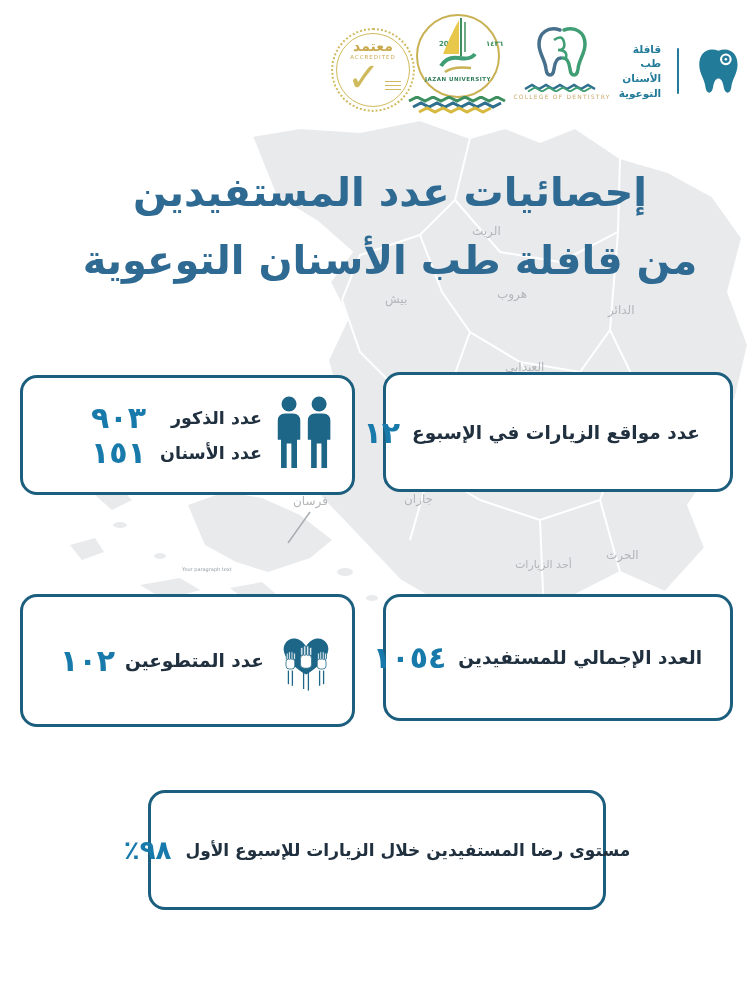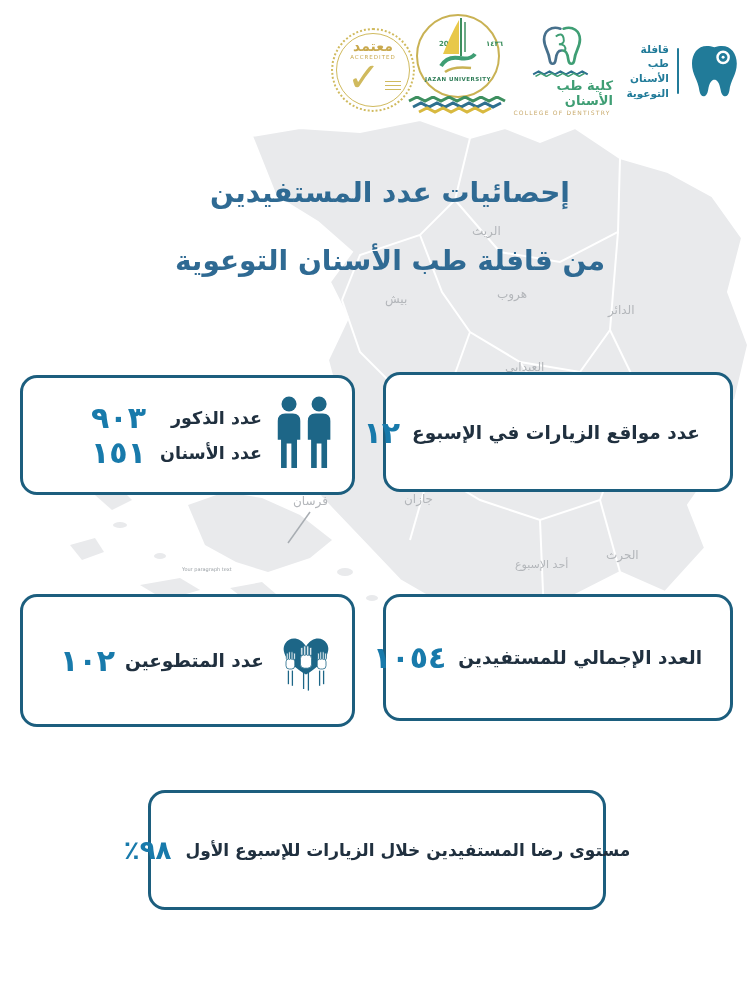--- a/index.html
+++ b/index.html
@@ -28,27 +28,27 @@
   .uni-year { position:absolute; top:26px; font-size:7px; font-weight:bold; color:#3d8f5f;margin-left:26px; }
   .uni-year.g { left:6px; }
   .uni-year.h { right:6px; direction:rtl; }
   .uni-name { position:absolute; left:0; right:0; top:62px; text-align:center; font-size:5.5px; font-weight:bold; color:#2f7d57; letter-spacing:.5px; }
   .uni-waves { position:absolute; left:0; top:82px; }
 
   .dent { left:511px; top:24px; width:102px; height:92px; display:flex; flex-direction:column; align-items:center; }
   .dent-ar { font-size:13px; font-weight:bold; color:#3f9e74; direction:rtl; margin-top:1px; }
   .dent-en { font-size:6px; letter-spacing:1.2px; color:#c8a96a; margin-top:1px; }
 
-  .caravan { left:616px; top:30px; width:126px; height:82px; display:flex; align-items:center; gap:8px;justify-content:space-between; }
+  .caravan { left:616px; top:30px; width:126px; height:82px; display:flex; align-items:center; gap:16px;justify-content:space-between; }
   .caravan-text { width:56px; text-align:right; direction:rtl; color:#217b99; font-weight:bold; font-size:10.5px; line-height:1.4; }
   .caravan-bar { width:2.5px; height:46px; background:#217b99; border-radius:2px; }
 
   
   .title { position:absolute; z-index:2; left:30px; top:158px; width:720px; text-align:center; direction:rtl;
-           color:#2f6a93; font-weight:bold; font-size:28px; }
+           color:#2f6a93; font-weight:bold; font-size:40px; }
   .title div { height:68px; display:flex; align-items:center; justify-content:center; }
 
   
   .card { position:absolute; z-index:2; background:#ffffff; border:3px solid #1c5e7e; border-radius:17px;
           display:flex; align-items:center; direction:rtl; }
   .card-a { left:20px; top:375px; width:335px; height:120px; padding-right:16px; gap:12px; }
   .card-b { left:383px; top:372px; width:350px; height:120px; padding-right:18px; gap:12px; }
   .card-c { left:20px; top:594px; width:335px; height:133px; padding-right:14px; gap:10px; }
   .card-d { left:383px; top:594px; width:350px; height:127px; padding-right:16px; gap:12px; }
   .card-e { left:148px; top:790px; width:458px; height:120px; justify-content:center; gap:14px; padding:0 14px; }
@@ -97,21 +97,21 @@
     </g>
     <path d="M310,512 L288,543" stroke="#a8adb2" stroke-width="1.5" fill="none"></path>
   </svg>
 
   <div class="map-label" style="left:472px; top:224px;">الريث</div>
   <div class="map-label" style="left:385px; top:292px;">بيش</div>
   <div class="map-label" style="left:497px; top:287px;">هروب</div>
   <div class="map-label" style="left:608px; top:303px;">الدائر</div>
   <div class="map-label" style="left:505px; top:360px;text-align:center;">العيدابي</div>
   <div class="map-label" style="left:404px; top:492px;">جازان</div>
-  <div class="map-label small" style="left:515px; top:558px;">أحد الإسبوع</div>
+  <div class="map-label small" style="left:515px; top:558px;">أحد الزيارات</div>
   <div class="map-label" style="left:606px; top:548px;">الحرث</div>
   <div class="map-label" style="left:293px; top:494px;">فرسان</div>
   <div class="map-label tiny" style="left:182px; top:566px;">Your paragraph text</div>
 
   <div class="logo badge">
     <div class="badge-inner"></div>
     <div class="badge-ar">معتمد</div>
     <div class="badge-en">ACCREDITED</div>
     <div class="badge-check">✓</div>
     <div class="badge-lines">
@@ -143,21 +143,20 @@
   <div class="logo dent">
     <svg width="56" height="58" viewBox="0 0 56 58">
       <path d="M26,6 C14,2 5,9 5,20 C5,30 11,35 12,45 C13,53 19,53 20,45 C21,37 24,34 27,34" stroke="#47708c" stroke-width="3.5" fill="none" stroke-linecap="round"></path>
       <path d="M30,6 C42,2 51,9 51,20 C51,30 45,35 44,45 C43,53 37,53 36,45 C35,37 32,34 29,34" stroke="#3f9e74" stroke-width="3.5" fill="none" stroke-linecap="round"></path>
       <path d="M20,16 q8,-6 10,2 q2,8 -6,8 q10,0 8,8" stroke="#3f9e74" stroke-width="2.5" fill="none"></path>
     </svg>
     <svg width="78" height="10" viewBox="0 0 78 10">
       <path d="M2,7 l7,-4 l7,4 l7,-4 l7,4 l7,-4 l7,4 l7,-4 l7,4 l7,-4 l7,4" stroke="#2e6f8e" stroke-width="2.5" fill="none"></path>
       <path d="M5,9.5 l7,-4 l7,4 l7,-4 l7,4 l7,-4 l7,4 l7,-4 l7,4 l7,-4" stroke="#3f9e74" stroke-width="2" fill="none"></path>
     </svg>
-    <div class="dent-ar">كلية طب الأسنان</div>
     <div class="dent-en">COLLEGE OF DENTISTRY</div>
   </div>
 
   <div class="logo caravan">
     <div class="caravan-text">
       <div>قافلة</div>
       <div>طب الأسنان</div>
       <div>التوعوية</div>
     </div>
     <div class="caravan-bar"></div>

